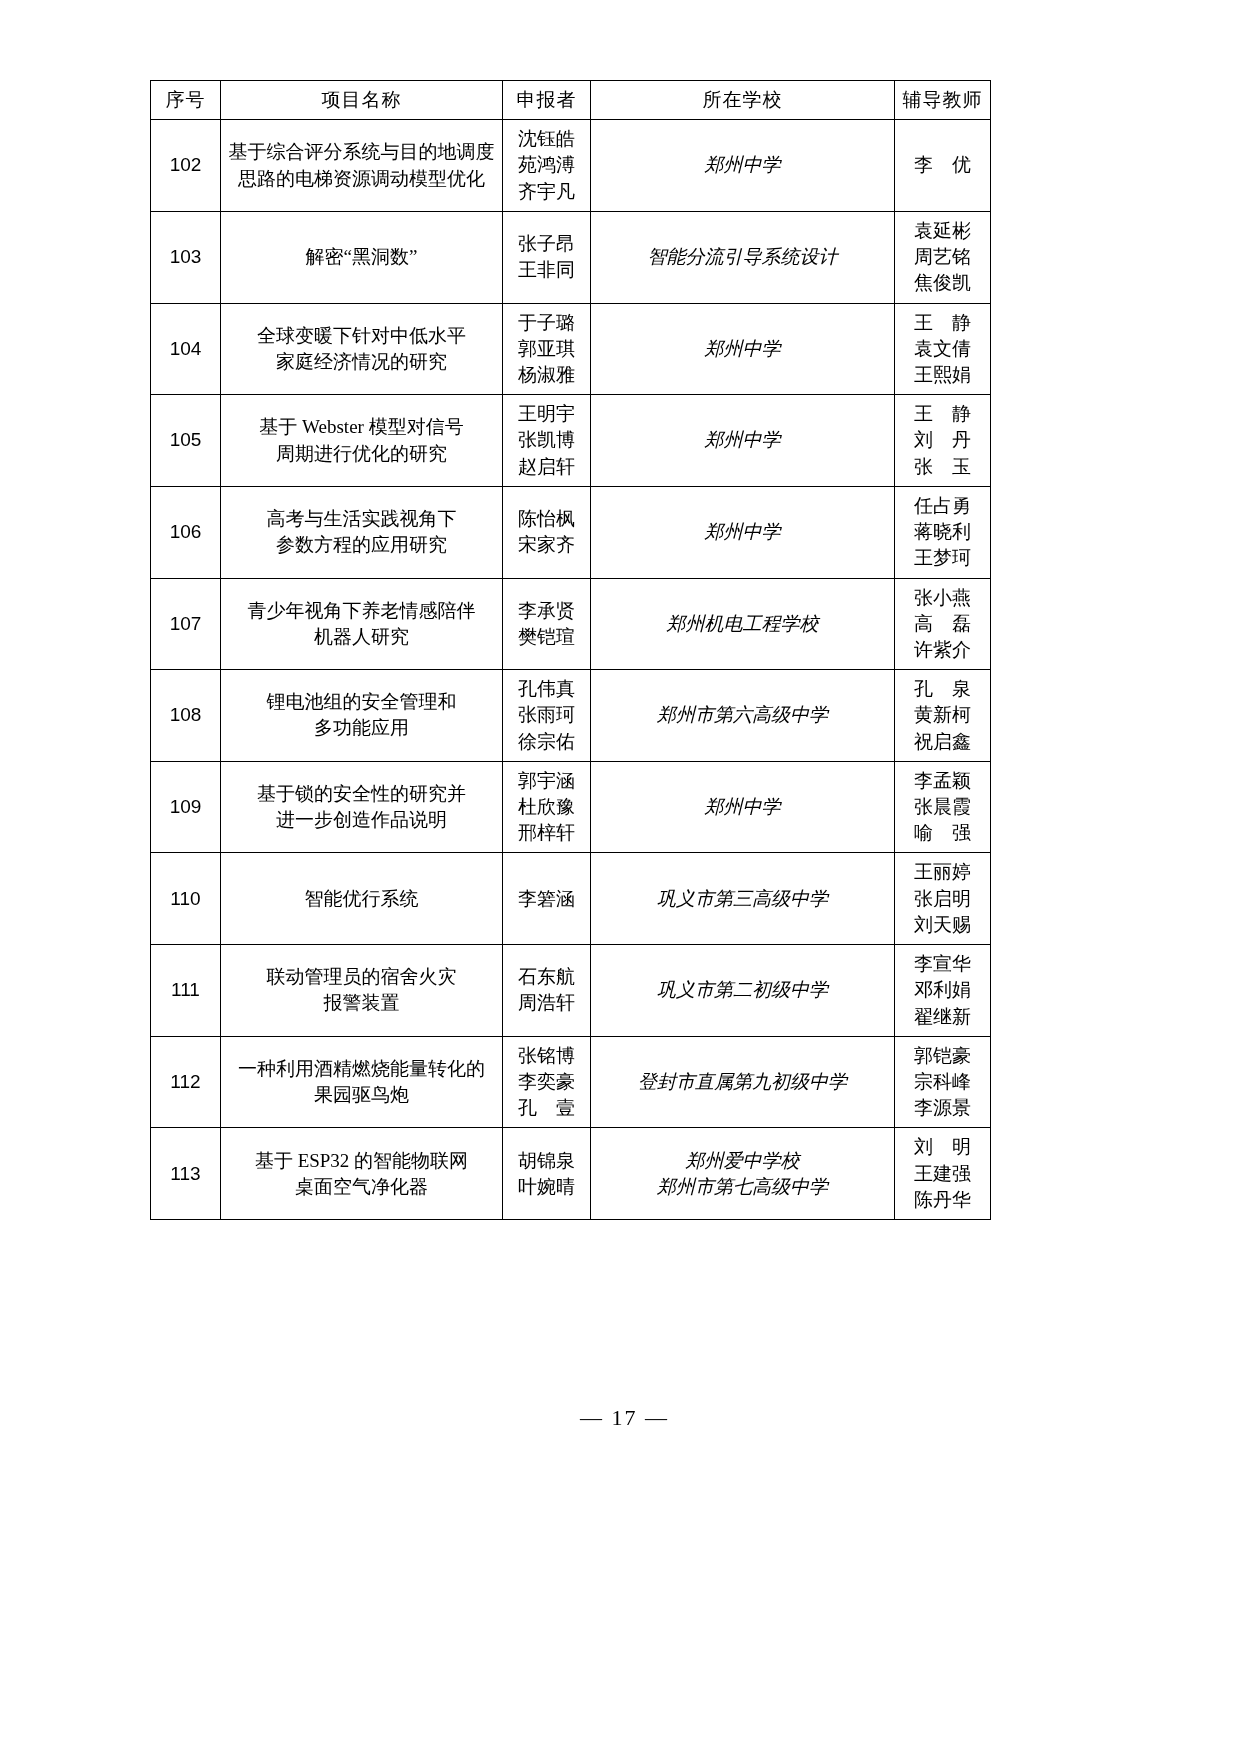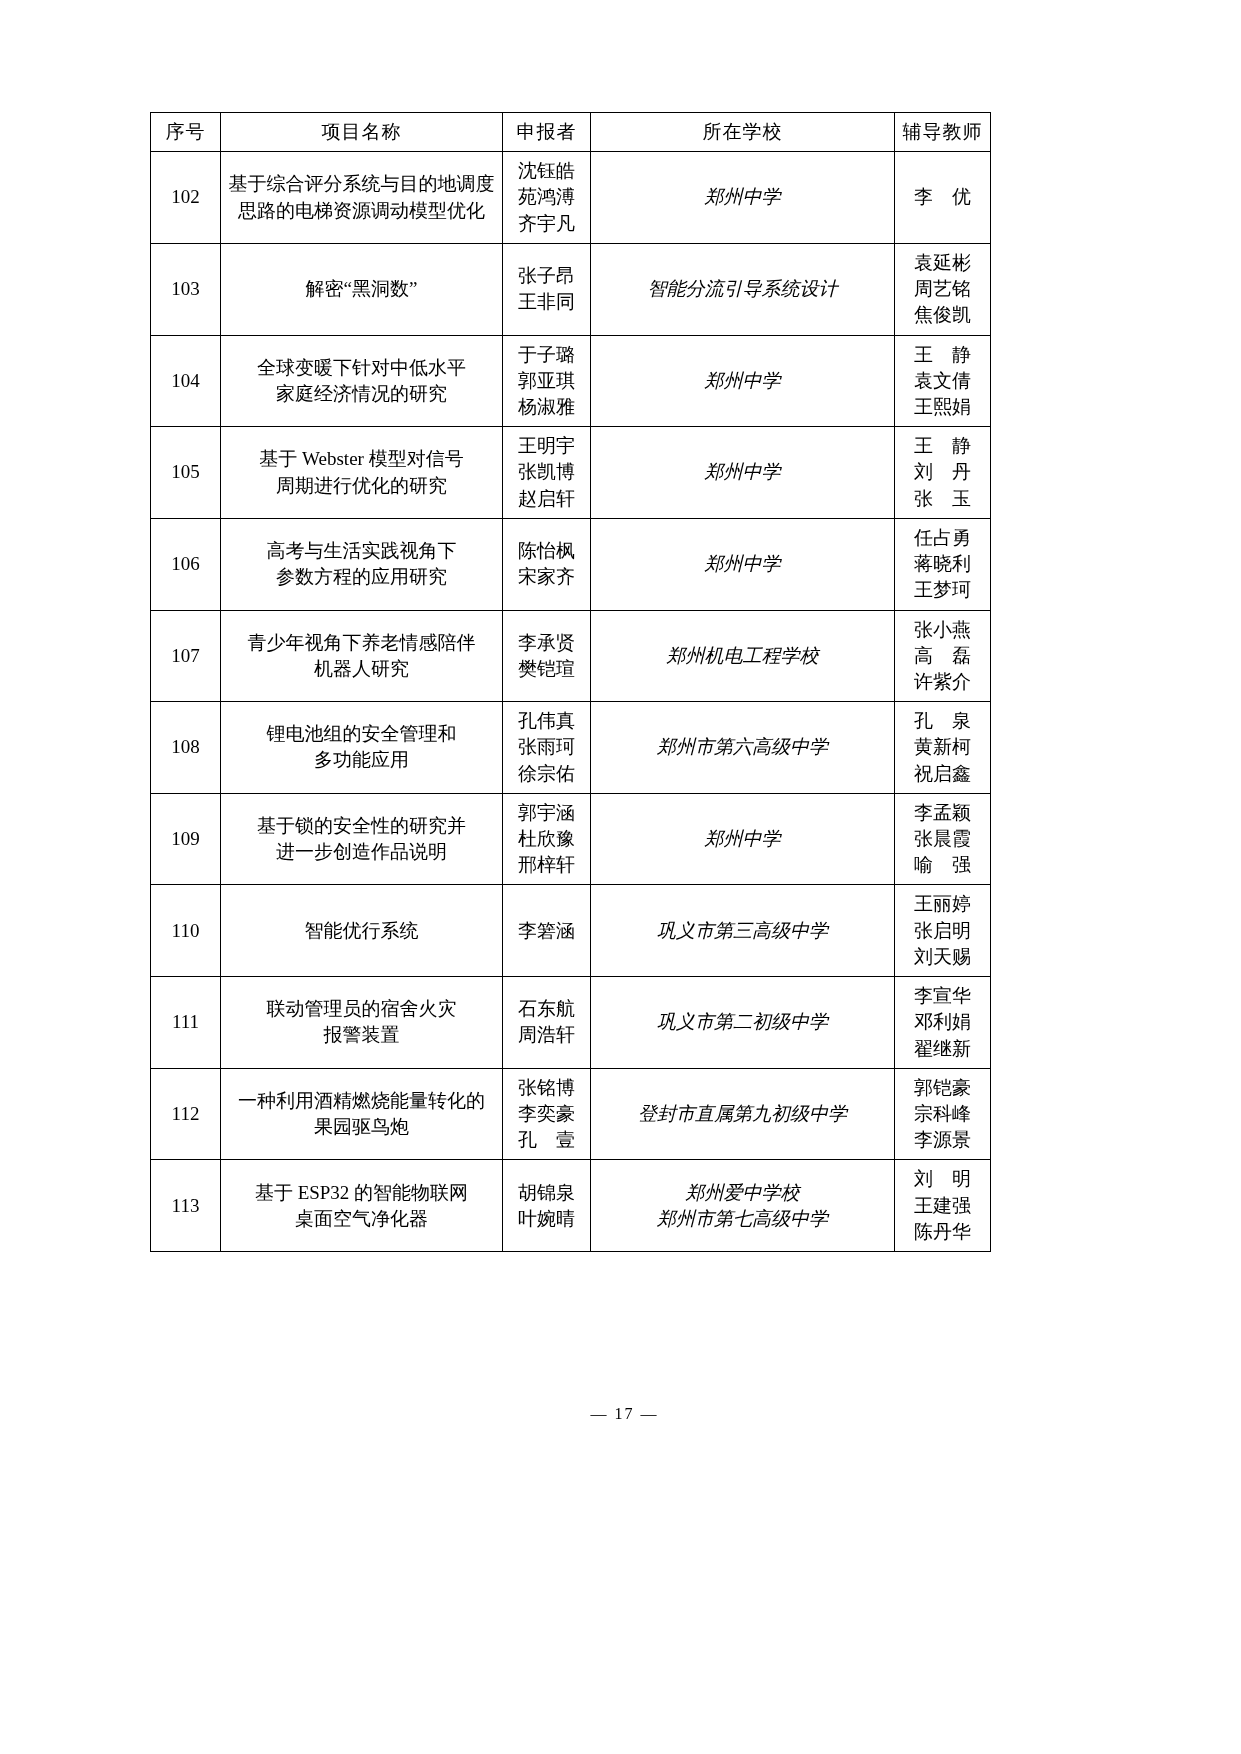--- a/index.html
+++ b/index.html
@@ -11,21 +11,21 @@
     width: 1241px;
     height: 1754px;
     font-family: "Liberation Serif", "DejaVu Serif", serif;
     color: #000000;
     position: relative;
   }
   .page {
     width: 1241px;
     height: 1754px;
     box-sizing: border-box;
-    padding: 112px 150px 0 150px;
+    padding: 80px 150px 0 150px;
     position: relative;
   }
   table.project-table {
     border-collapse: collapse;
     width: 840px;
     table-layout: fixed;
     margin: 0;
   }
   table.project-table td,
   table.project-table th {
@@ -44,21 +44,21 @@
   col.c-school { width: 304px; }
   col.c-tutor  { width: 96px; }
 
   thead td {
     font-size: 20px;
     padding: 10px 2px;
     letter-spacing: 1px;
   }
   .seq-cell {
     font-size: 20px;
-    font-family: Liberation Serif, serif;
+    font-family: Liberation Sans, sans-serif;
   }
   .title-cell {
     font-size: 19.5px;
     line-height: 1.45;
     padding-left: 6px;
     padding-right: 6px;
   }
   .appl-cell {
     font-size: 19px;
     line-height: 1.45;
@@ -72,21 +72,21 @@
     font-size: 19px;
     line-height: 1.45;
   }
   .ln { display: block; white-space: pre; }
   .page-number {
     position: absolute;
     left: 8px;
     right: 0;
     top: 1405px;
     text-align: center;
-    font-size: 16px;
+    font-size: 22px;
     font-family: "Liberation Serif", "DejaVu Serif", serif;
     letter-spacing: 2px;
   }
 </style>
 </head>
 <body>
 
 <div class="page">
 
   <table class="project-table">

